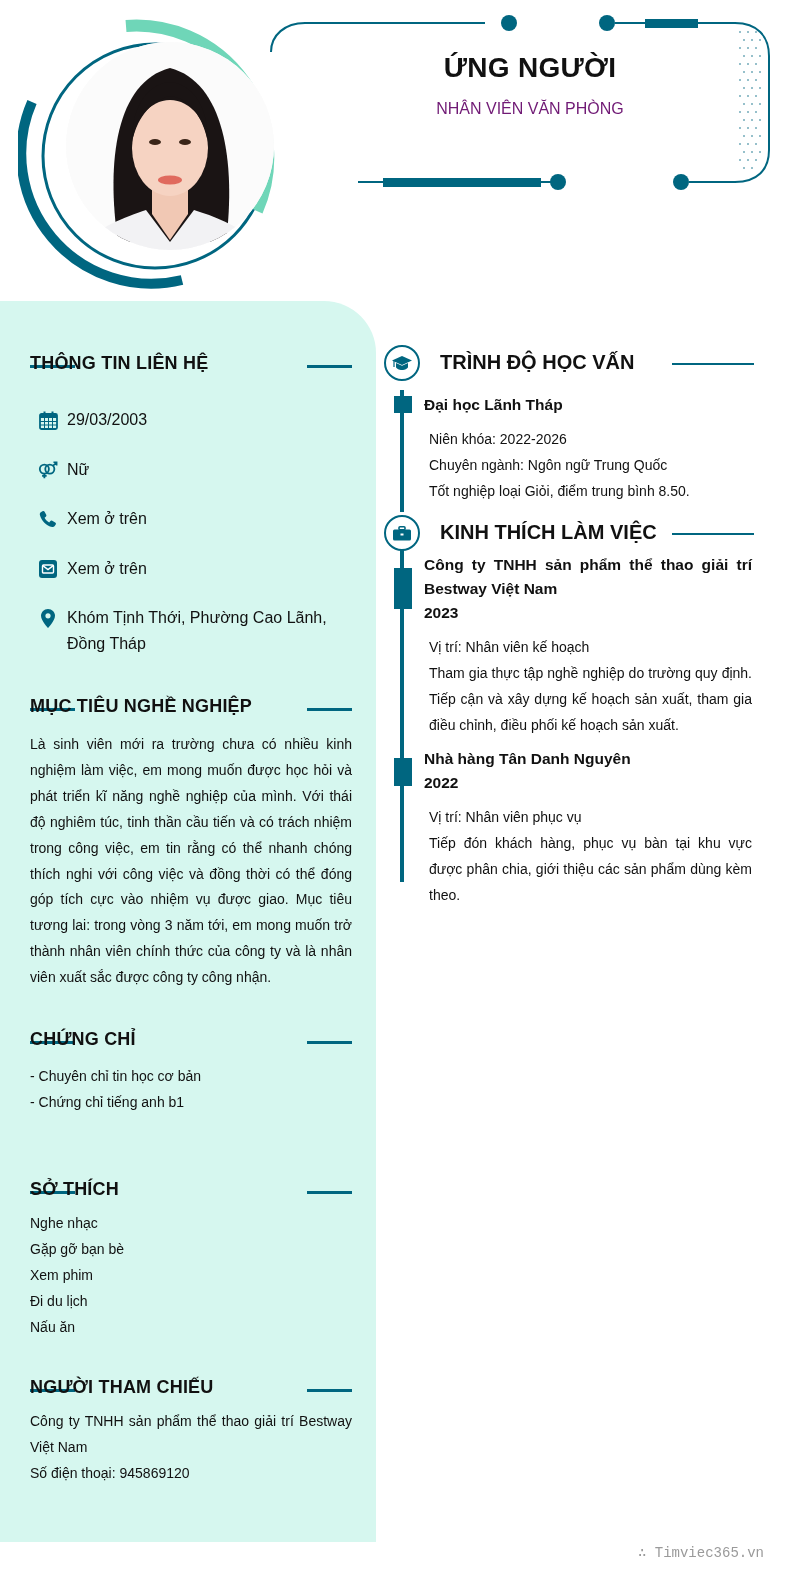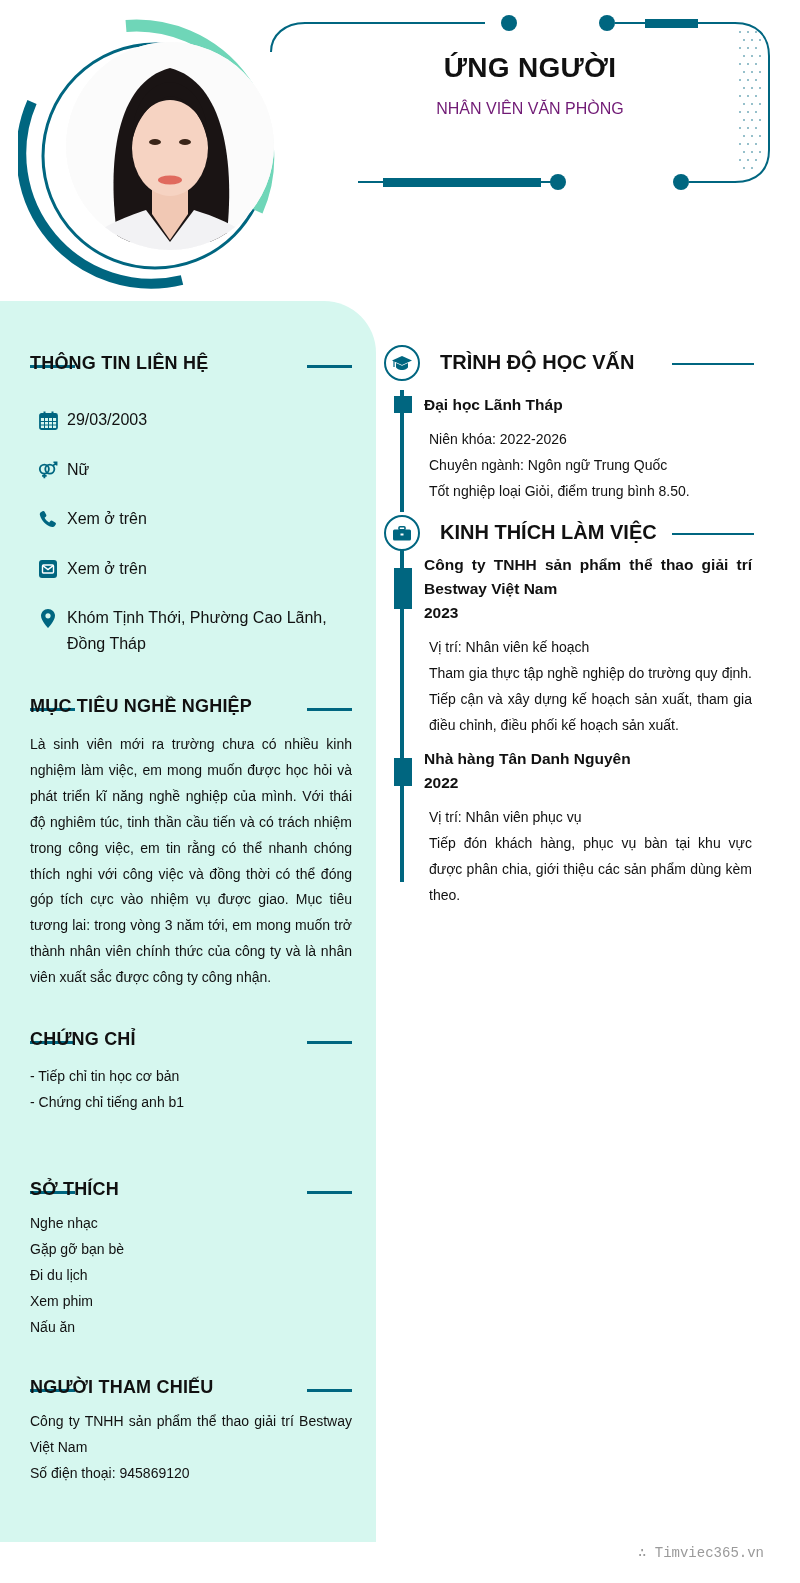--- a/index.html
+++ b/index.html
@@ -235,34 +235,34 @@
   <span class="line r"></span>
 </div>
 <div class="para" style="top:732px;">Là sinh viên mới ra trường chưa có nhiều kinh nghiệm làm việc, em mong muốn được học hỏi và phát triển kĩ năng nghề nghiệp của mình. Với thái độ nghiêm túc, tinh thần cầu tiến và có trách nhiệm trong công việc, em tin rằng có thể nhanh chóng thích nghi với công việc và đồng thời có thể đóng góp tích cực vào nhiệm vụ được giao. Mục tiêu tương lai: trong vòng 3 năm tới, em mong muốn trở thành nhân viên chính thức của công ty và là nhân viên xuất sắc được công ty công nhận.</div>
 
 <div class="sec-head" style="top:1029px;">
   <span class="line l"></span>
   <span class="txt">CHỨNG CHỈ</span>
   <span class="line r"></span>
 </div>
 <div class="para" style="top:1064px;text-align:left;">
-  <div class="list-line">-  Tiếp chỉ tin học cơ bản</div>
+  <div class="list-line">-  Chuyên chỉ tin học cơ bản</div>
   <div class="list-line">- Chứng chỉ tiếng anh b1</div>
 </div>
 
 <div class="sec-head" style="top:1179px;">
   <span class="line l"></span>
   <span class="txt">SỞ THÍCH</span>
   <span class="line r"></span>
 </div>
 <div class="para" style="top:1211px;text-align:left;">
   <div class="list-line">Nghe nhạc</div>
   <div class="list-line">Gặp gỡ bạn bè</div>
+  <div class="list-line">Xem phim</div>
   <div class="list-line">Đi du lịch</div>
-  <div class="list-line">Xem phim</div>
   <div class="list-line">Nấu ăn</div>
 </div>
 
 <div class="sec-head" style="top:1377px;">
   <span class="line l"></span>
   <span class="txt">NGƯỜI THAM CHIẾU</span>
   <span class="line r"></span>
 </div>
 <div class="para" style="top:1409px;">
   <div class="list-line" style="text-align:justify;">Công ty TNHH sản phẩm thể thao giải trí Bestway Việt Nam</div>

